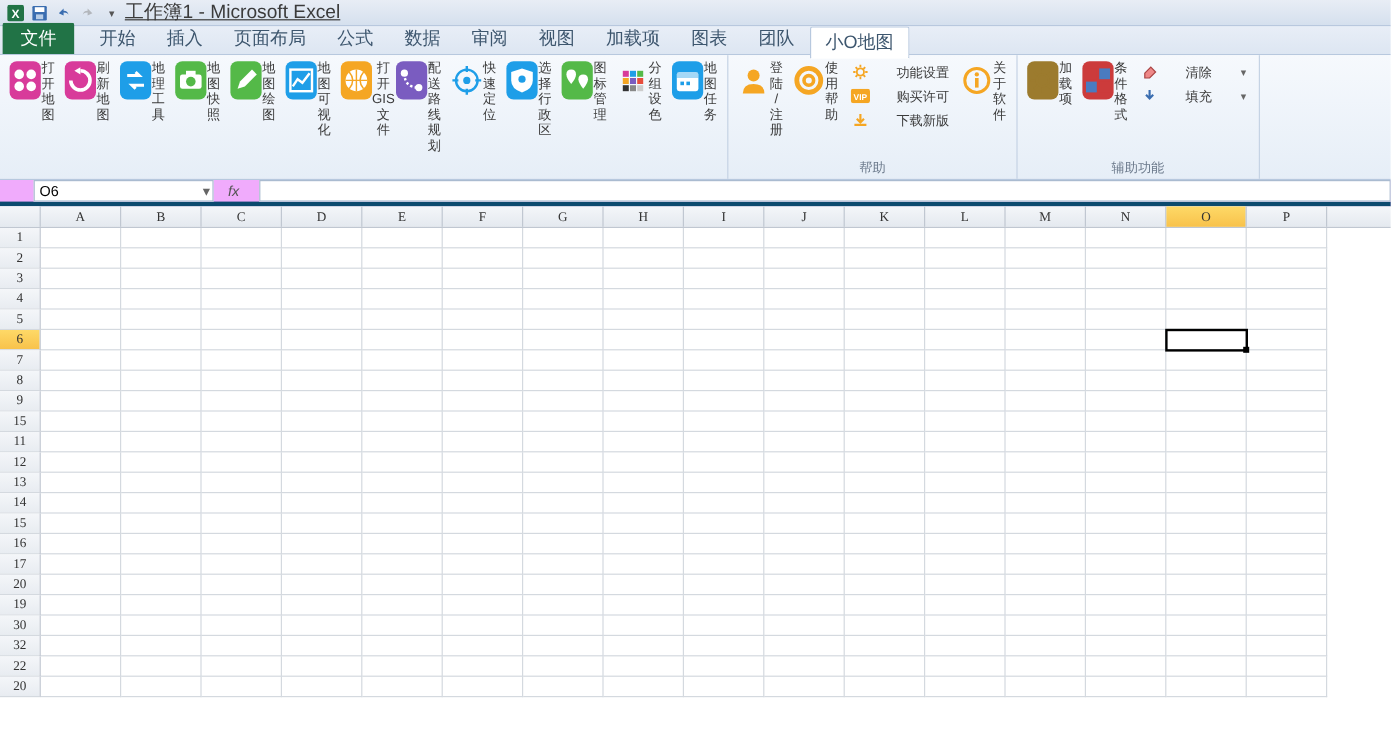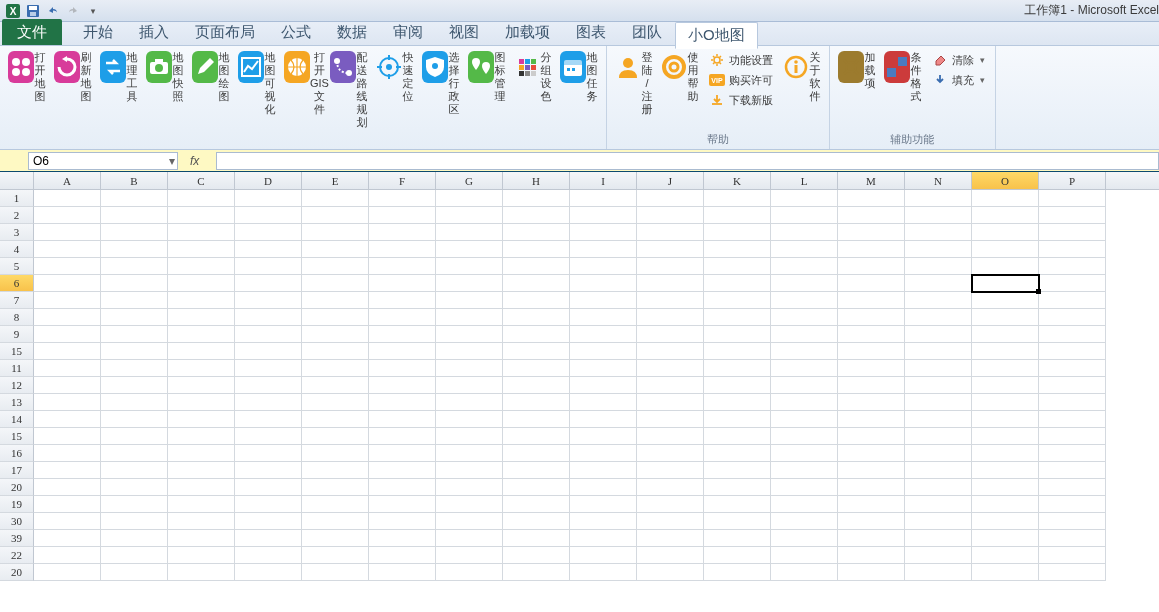--- a/index.html
+++ b/index.html
@@ -1,40 +1,40 @@
 <!DOCTYPE html>
 <html><head>
 <meta charset="utf-8">
 <style>
 * { margin: 0; padding: 0; box-sizing: border-box; font-family: "Microsoft YaHei", "SimSun", sans-serif; }
 body { background: #fff; font-size: 12px; overflow: hidden; width: 1159px; height: 612px; }
 
 .qat { height: 22px; background: linear-gradient(#e8edf5, #d5e0ee); display: flex; align-items: center; padding-left: 4px; border-bottom: 1px solid #a9bcd6; }
 .qat-icon { width: 18px; height: 18px; margin-right: 2px; display: flex; align-items: center; justify-content: center; }
-.title-center { flex: 1; text-align: right; color: #3b3b3b; font-size: 12px; white-space: nowrap; }
+.title-center { flex: 1; text-align: left; color: #3b3b3b; font-size: 16px; white-space: nowrap; text-decoration: underline; }
 
 .tabs { height: 24px; background: linear-gradient(#e8eef7, #dde6f2); display: flex; align-items: flex-end; border-bottom: 1px solid #b7c8de; padding-left: 2px; }
 .tab { padding: 3px 12px 3px; font-size: 15px; color: #3d566e; cursor: pointer; border: 1px solid transparent; border-bottom: none; }
 .tab.file { background: #217346; color: #fff; border-radius: 2px 2px 0 0; margin-right: 8px; padding: 3px 14px; }
 .tab.active { background: #fff; border: 1px solid #b7c8de; border-bottom-color: #fff; border-radius: 2px 2px 0 0; position: relative; top: 4px; }
 
 .ribbon { height: 104px; background: linear-gradient(#f6f9fd, #e6eef7); border-bottom: 1px solid #b7c8de; display: flex; }
 .group { display: flex; flex-direction: column; padding: 3px 6px 2px; border-right: 1px solid #c5d3e4; }
 .group-items { flex: 1; display: flex; align-items: flex-start; gap: 4px; }
 .group-label { text-align: center; font-size: 11px; color: #6c7a8c; padding-top: 2px; }
 
 .big-btn { display: flex; flex-direction: row; align-items: flex-start; justify-content: flex-start; padding: 2px 2px; width: 42px; cursor: pointer; }
 .big-btn .ic { width: 32px; height: 32px; border-radius: 6px; display: flex; align-items: center; justify-content: center; margin-bottom: 2px; }
 .big-btn .lbl { font-size: 11px; color: #3b3b3b; text-align: center; line-height: 13px; white-space: pre-line; }
 
 .vstack { display: flex; flex-direction: column; gap: 2px; padding-top: 2px; }
-.small-btn { display: flex; align-items: center; gap: 4px; font-size: 11px; color: #3b3b3b; padding: 1px 4px; cursor: pointer; }
+.small-btn { display: flex; align-items: center; gap: 22px; font-size: 11px; color: #3b3b3b; padding: 1px 4px; cursor: pointer; }
 .small-ic { width: 16px; height: 16px; display: flex; align-items: center; justify-content: center; }
 
-.namebox-bar { height: 22px; background: #fef9c3; border-bottom: 1px solid #0c4a6e; display: flex; align-items: center; }
+.namebox-bar { height: 22px; background: #f0abfc; border-bottom: 4px solid #0c4a6e; display: flex; align-items: center; }
 .namebox { width: 150px; height: 18px; background: #fff; border: 1px solid #aabbd0; margin-left: 28px; display: flex; align-items: center; padding: 0 4px; font-size: 12px; position: relative; }
 .namebox .dd { position: absolute; right: 2px; color: #666; }
 .fx-wrap { display: flex; align-items: center; margin-left: 6px; flex: 1; gap: 11px; }
 .fx { font-style: italic; color: #555; font-size: 12px; padding: 0 6px; }
 .formula-input { flex: 1; height: 18px; background: #fff; border: 1px solid #aabbd0; }
 
 .sheet { position: relative; }
 .col-headers { height: 18px; display: flex; background: linear-gradient(#f4f6f9, #e4e9ef); border-bottom: 1px solid #c0c7d1; }
 .corner { width: 34px; border-right: 1px solid #c0c7d1; background: linear-gradient(#f4f6f9, #e4e9ef); }
 .ch { width: 67px; border-right: 1px solid #c0c7d1; text-align: center; font-size: 11px; color: #333; font-family: "SimSun", serif; line-height: 18px; }
@@ -404,21 +404,21 @@
         <div class="rh">11</div>
         <div class="rh">12</div>
         <div class="rh">13</div>
         <div class="rh">14</div>
         <div class="rh">15</div>
         <div class="rh">16</div>
         <div class="rh">17</div>
         <div class="rh">20</div>
         <div class="rh">19</div>
         <div class="rh">30</div>
-        <div class="rh">39</div>
+        <div class="rh">32</div>
         <div class="rh">22</div>
         <div class="rh">20</div>
       </div>
     <div class="grid">
       <div class="active-cell" style="left: 937px; top: 84px;"></div>
     <div class="grow">
           <div class="cell"></div>
           <div class="cell"></div>
           <div class="cell"></div>
           <div class="cell"></div>

